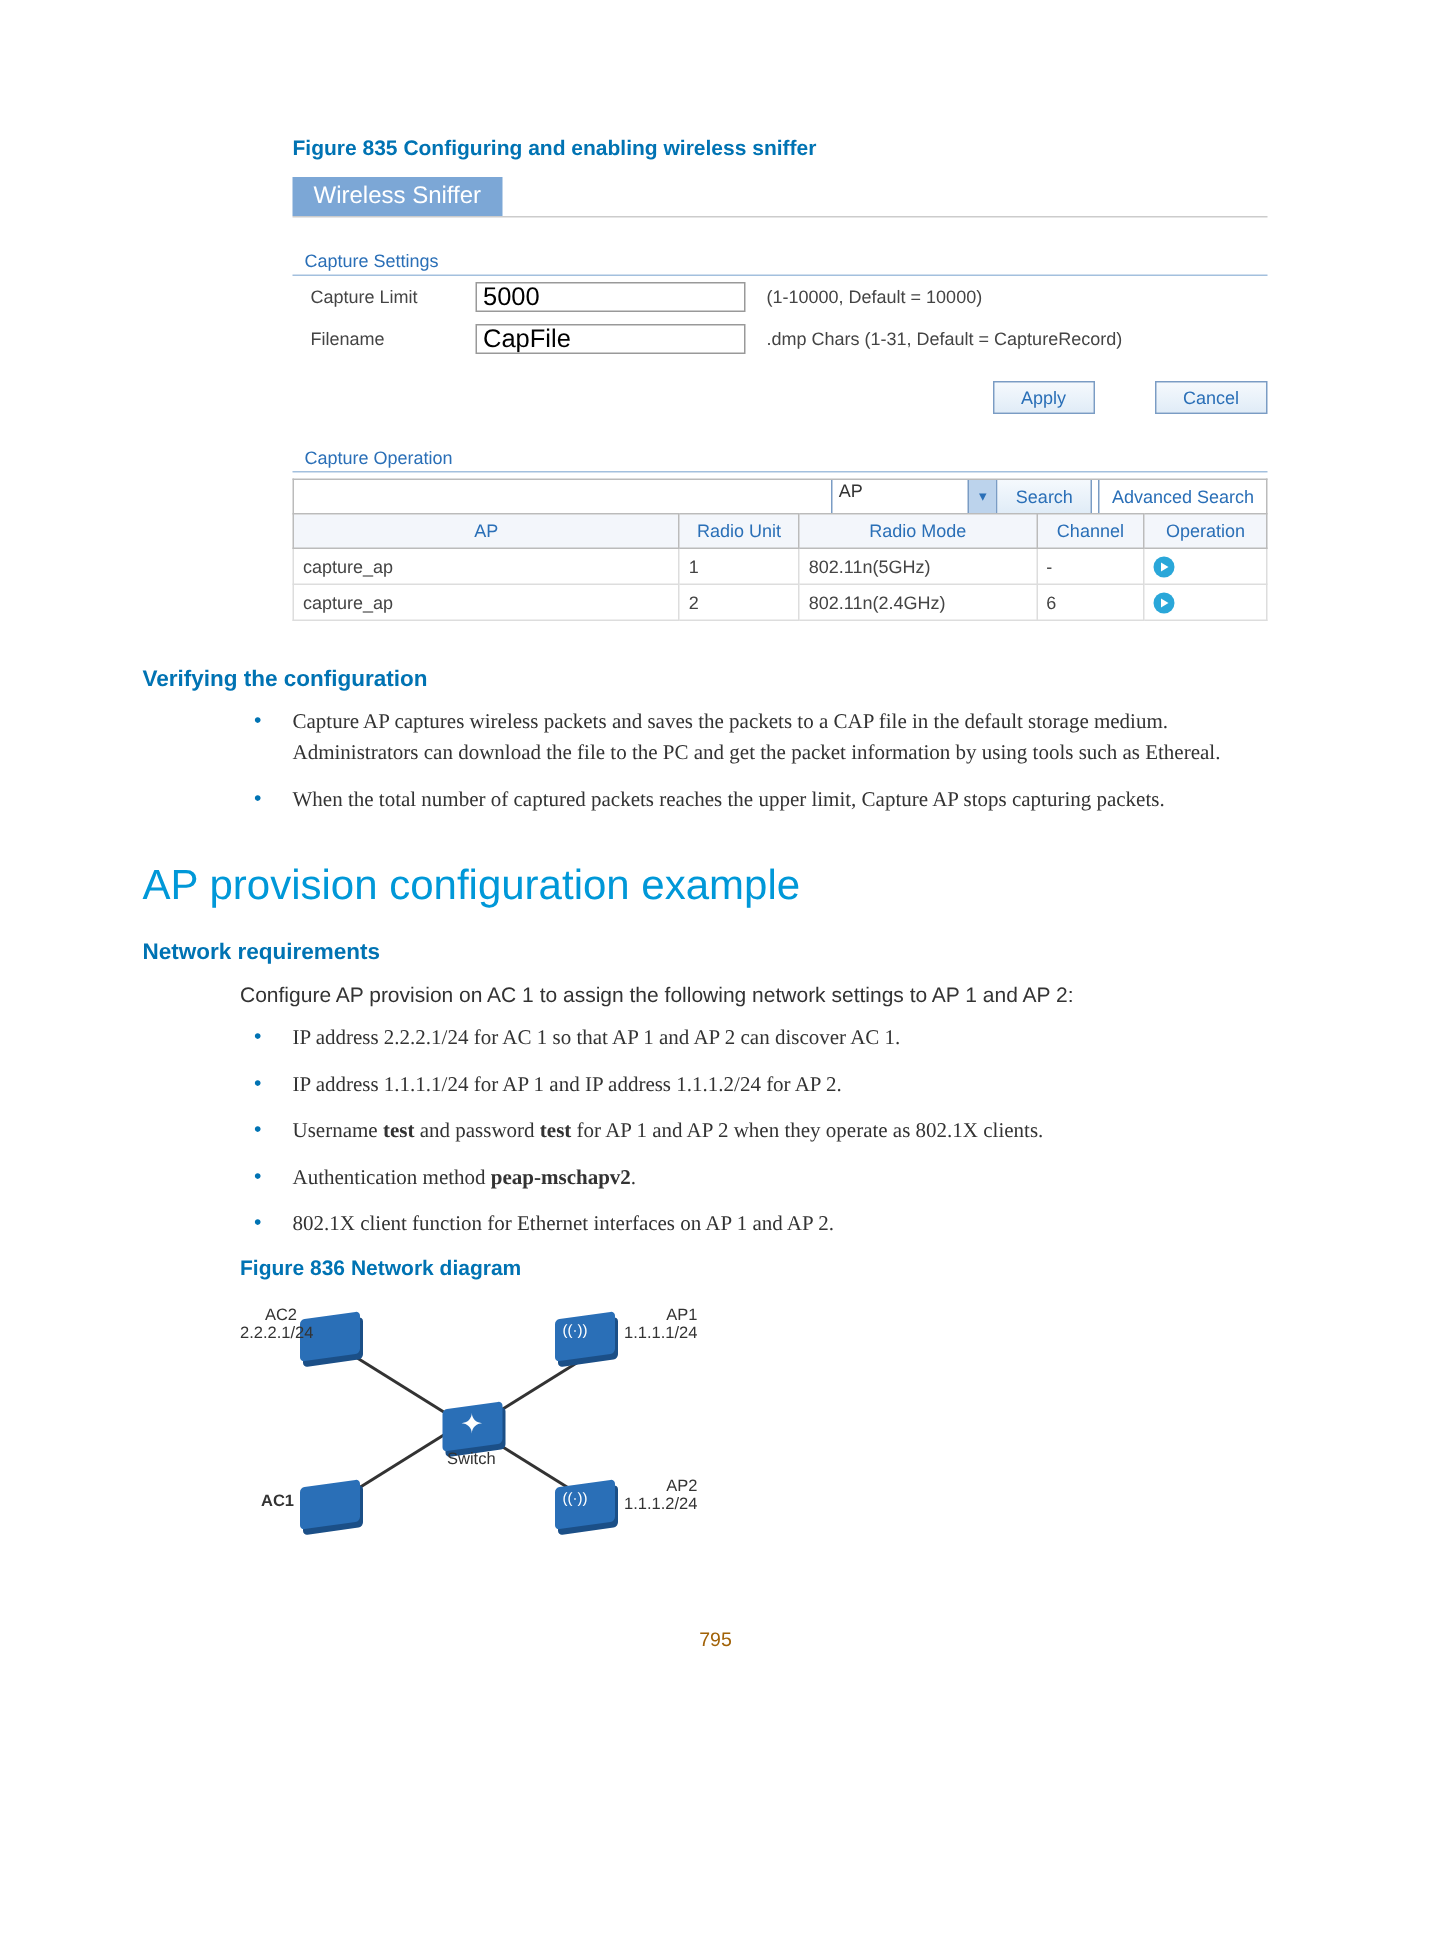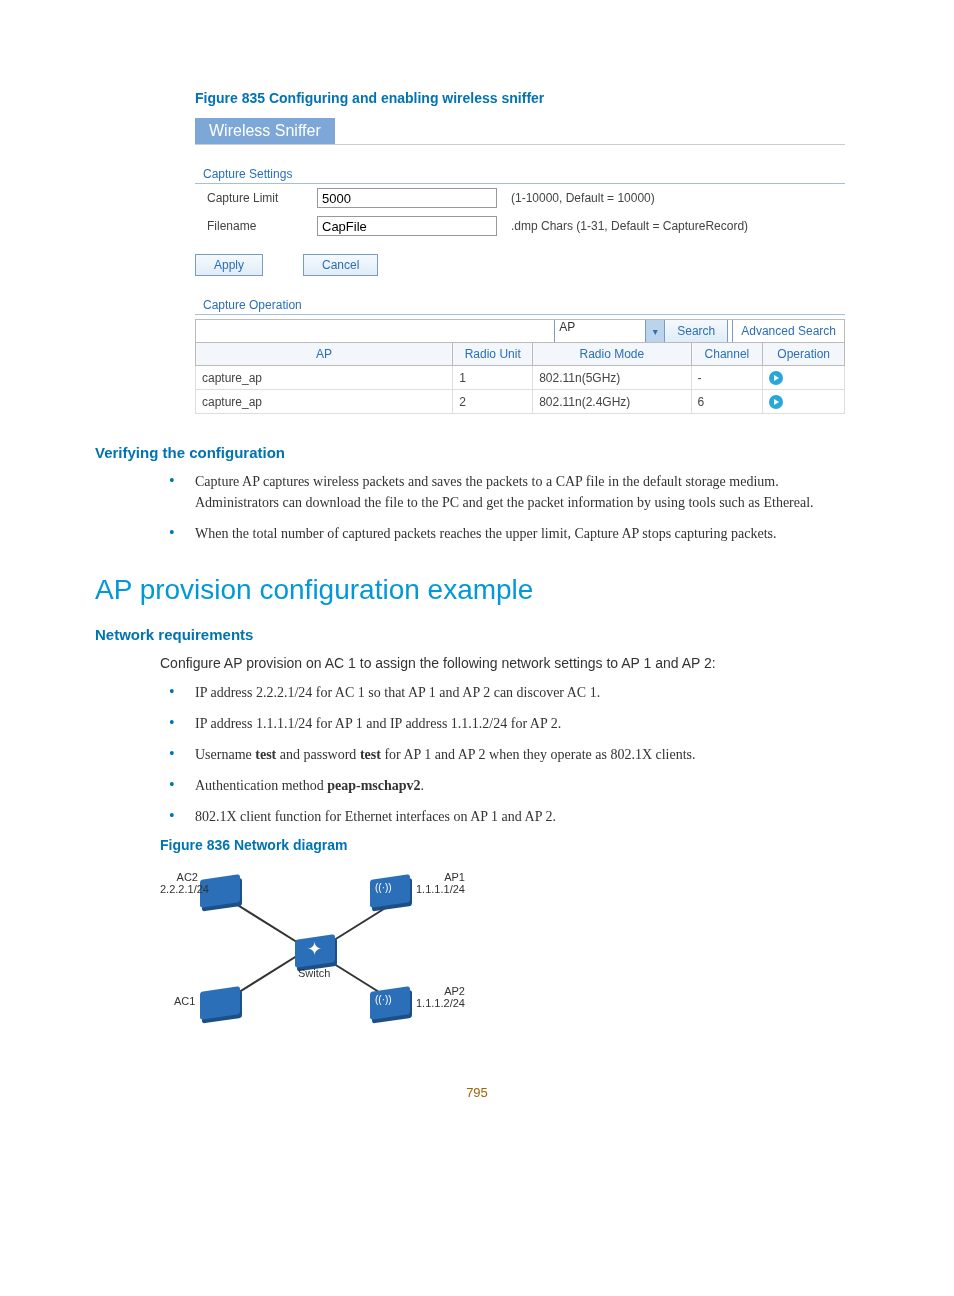--- a/index.html
+++ b/index.html
@@ -52,27 +52,27 @@
     padding: 4px 12px;
     font-size: 12px;
     color: #444;
   }
   .form-label { width: 110px; }
   .form-input {
     width: 170px;
     height: 18px;
     border: 1px solid #999;
     padding: 0 4px;
-    font-size: 13px;
+    font-size: 17px;
     margin-right: 14px;
   }
   .form-hint { color: #444; }
   .btnrow {
     display: flex;
-    justify-content: flex-start;
+    justify-content: flex-end;
     gap: 40px;
     margin-top: 14px;
   }
   .ui-btn {
     border: 1px solid #7a9cc4;
     background: linear-gradient(#f5f9fd,#e0ecf7);
     color: #2a6fb7;
     padding: 3px 18px;
     font-size: 12px;
     cursor: pointer;
@@ -377,21 +377,21 @@
     <div class="dnode" style="left:40px; top:124px;"></div>
     <div class="dnode ap" style="left:210px; top:124px;"></div>
 
     <div class="dlabel" style="left:0px; top:6px; text-align:right; width:38px;">
       <span>AC2</span><br><span>2.2.2.1/24</span>
     </div>
     <div class="dlabel" style="left:256px; top:6px;">
       <span>AP1</span><br><span>1.1.1.1/24</span>
     </div>
     <div class="dlabel" style="left:138px; top:102px;">Switch</div>
-    <div class="dlabel" style="left:14px; top:130px;">AC1</div>
+    <div class="dlabel" style="left:14px; top:130px;font-weight:bold;">AC1</div>
     <div class="dlabel" style="left:256px; top:120px;">
       <span>AP2</span><br><span>1.1.1.2/24</span>
     </div>
   </div>
 
   <div class="pagenum">795</div>
 
 </div>
 
 </body></html>

